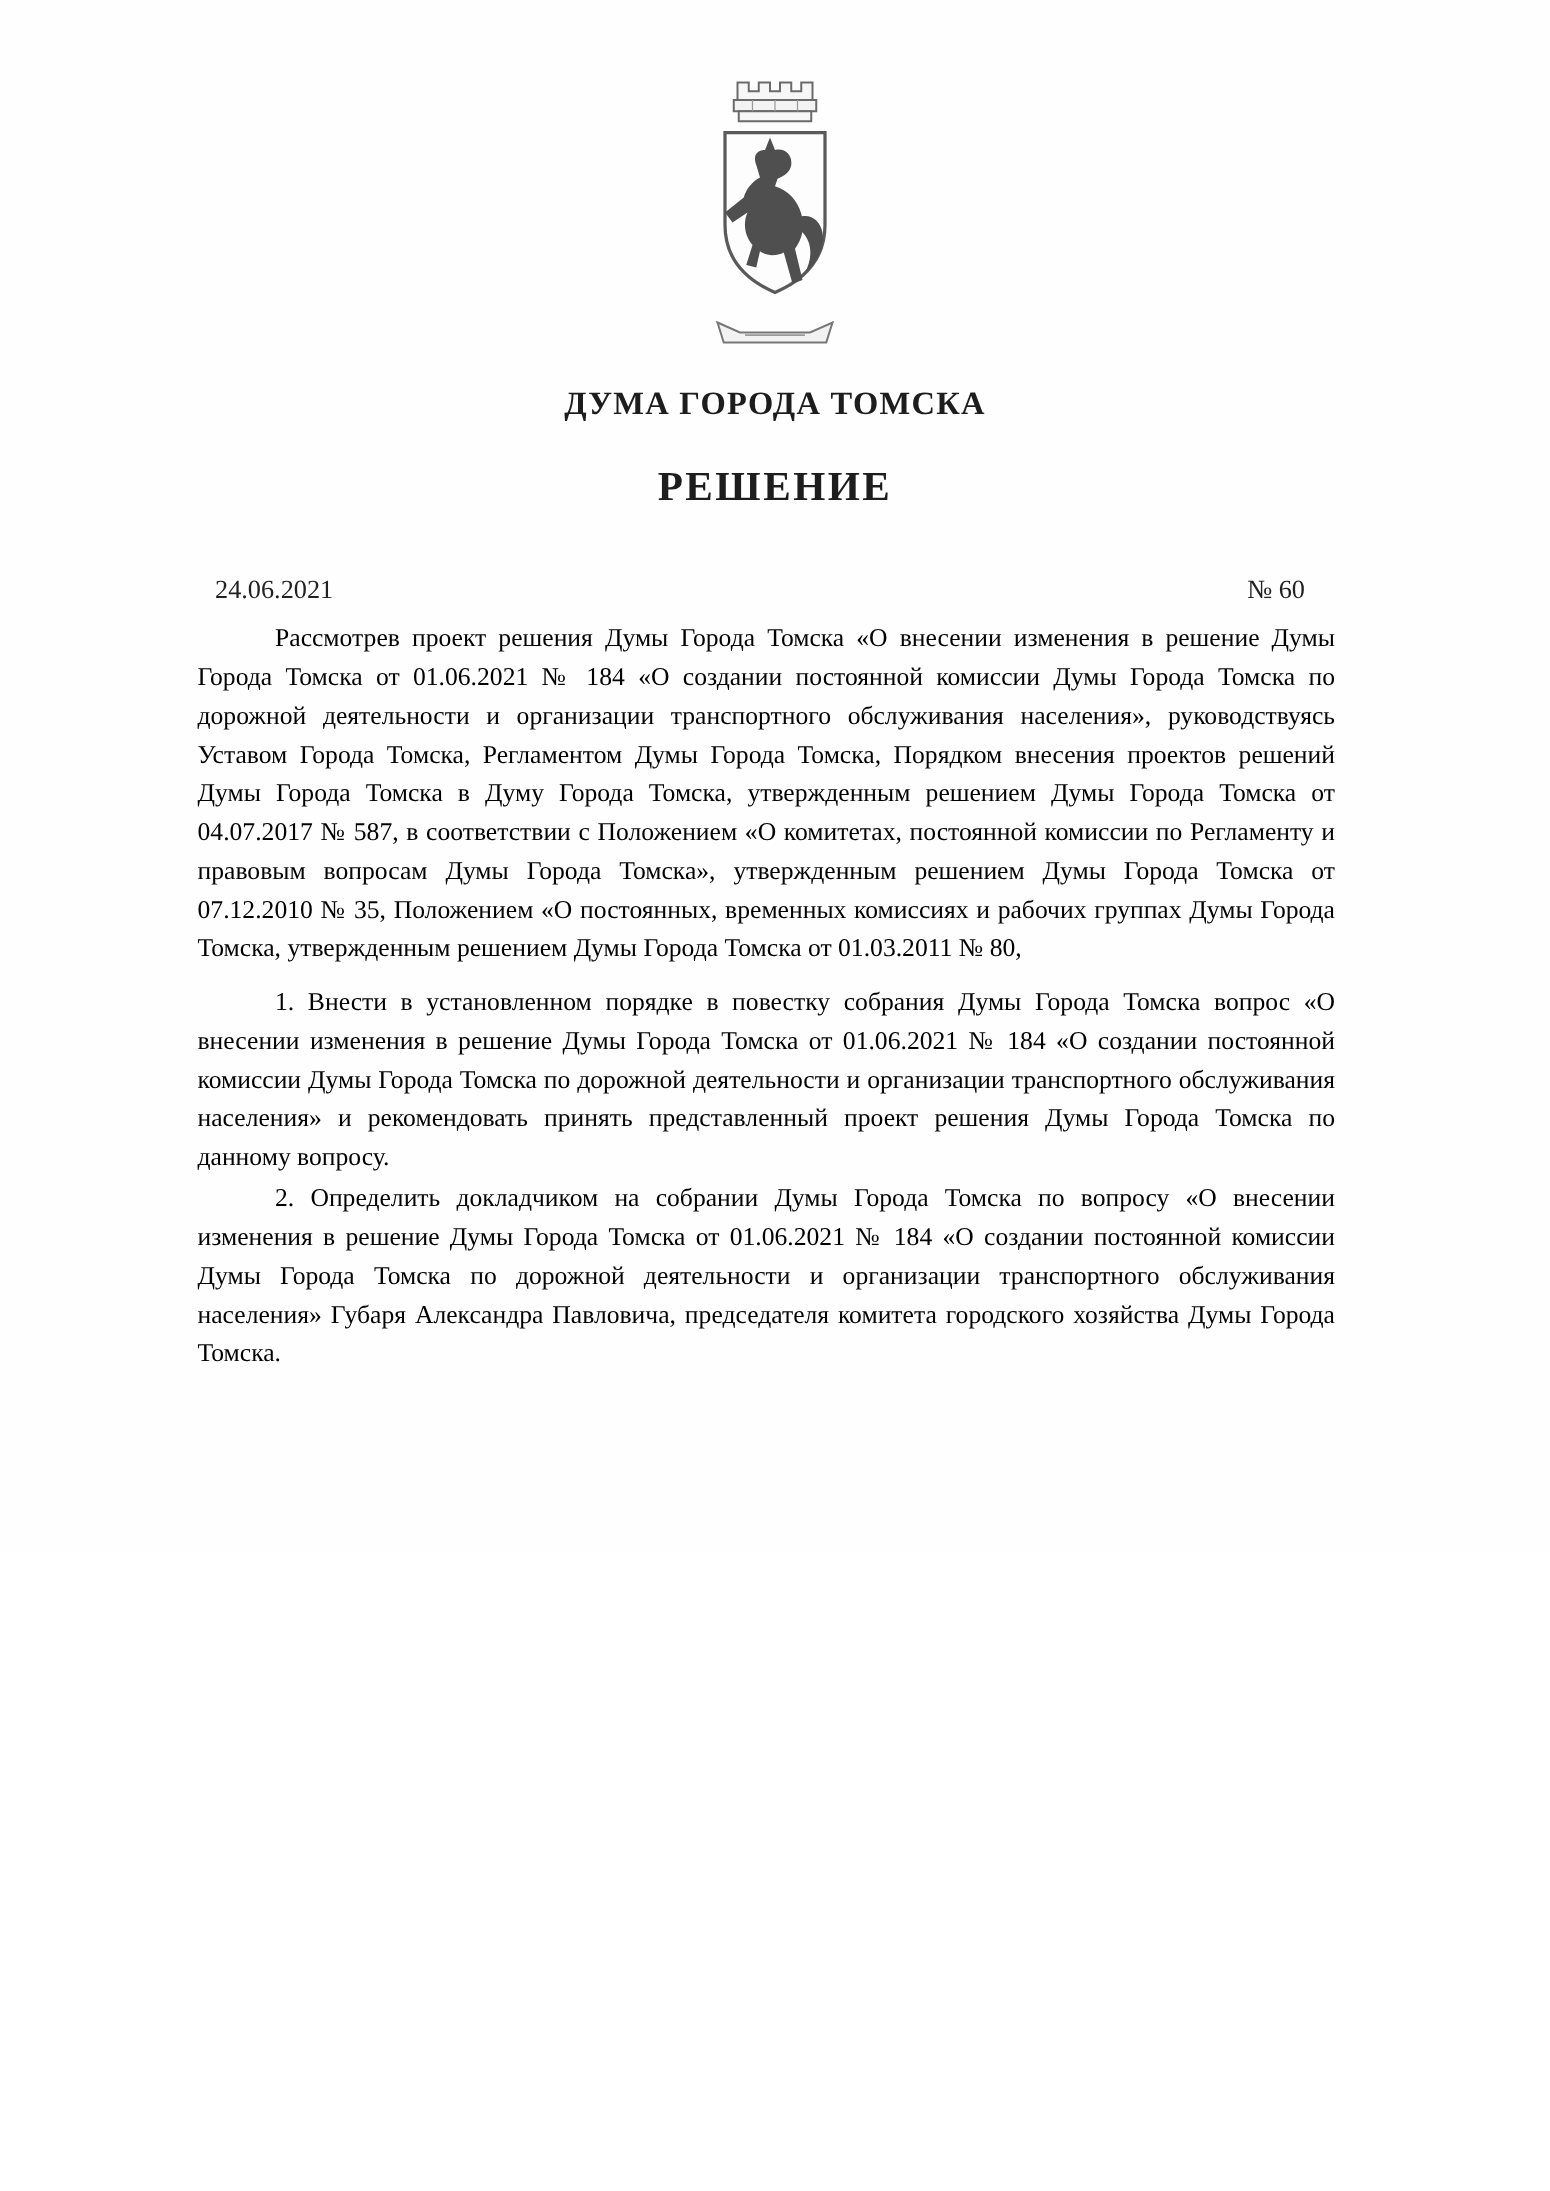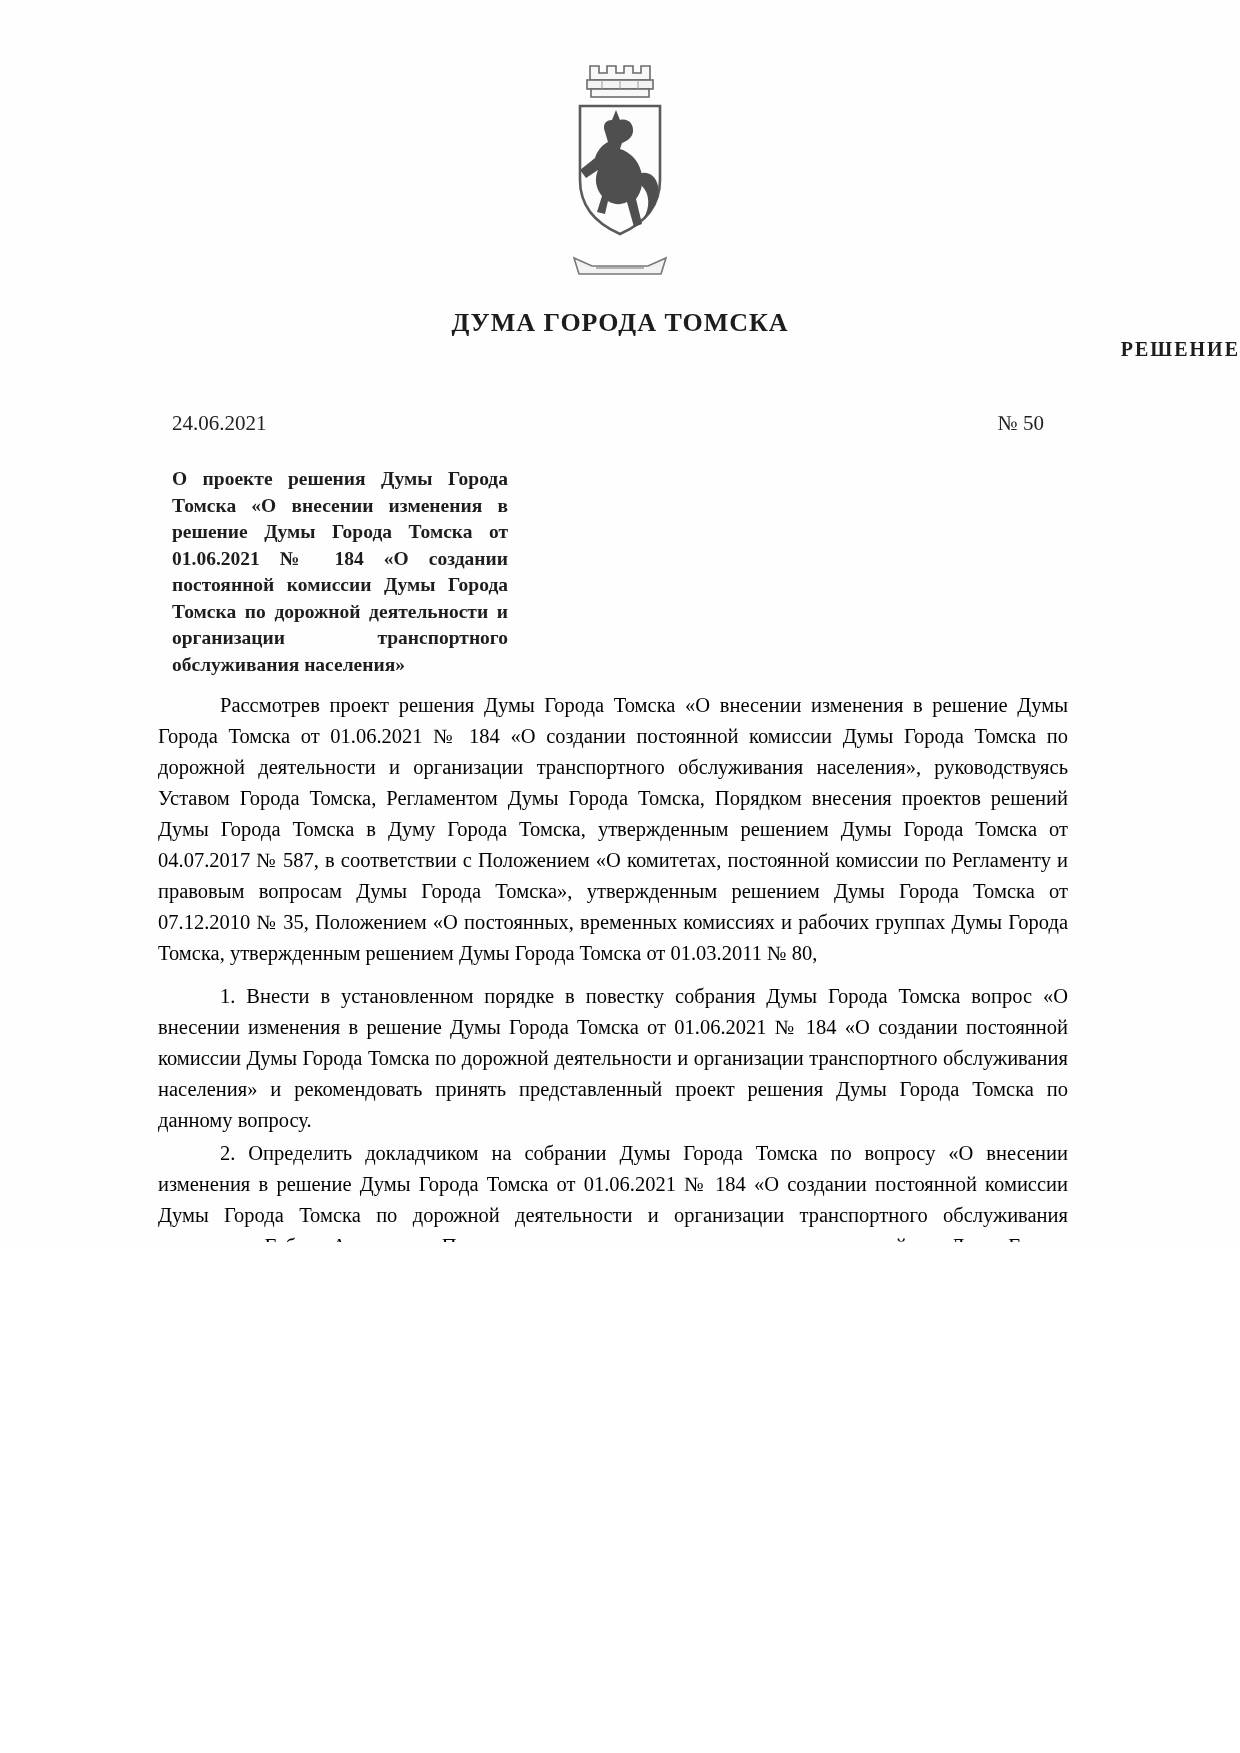--- a/index.html
+++ b/index.html
@@ -10,22 +10,22 @@
     overflow:hidden;
     color:#222;
     font-family:"Liberation Serif", serif;
   }
   .emblem{width:140px;margin:62px auto 14px auto;display:block;}
   .org-line{
     text-align:center;font-weight:bold;font-size:26px;
     letter-spacing:1px;color:#1d1d1d;margin-top:16px;
   }
   .doc-type{
-    text-align:right;font-weight:bold;font-size:20px;
-    letter-spacing:2px;color:#1d1d1d;
+    text-align:center;font-weight:bold;font-size:33px;
+    letter-spacing:2px;color:#1d1d1d;margin-top:34px;
   }
   .meta-row{
     display:flex;justify-content:space-between;align-items:flex-start;
     margin:50px 196px 0 172px;
     font-size:21px;color:#222;
   }
   .subject{
     width:336px;margin:30px 0 0 172px;
     font-size:19.5px;font-weight:bold;line-height:26.5px;
     text-align:justify;color:#1d1d1d;
@@ -80,24 +80,23 @@
       <path d="M24 196 l18 8 h56 l18 -8 l-5 16 h-82 z" fill="#f2f2f2" stroke="#777" stroke-width="1.6"></path>
       <line x1="46" y1="206" x2="94" y2="206" stroke="#9a9a9a" stroke-width="1.4"></line>
     </g>
   </svg>
 
   <div class="org-line">ДУМА ГОРОДА ТОМСКА</div>
   <div class="doc-type">РЕШЕНИЕ</div>
 
   <div class="meta-row">
     <span>24.06.2021</span>
-    <span>№ 50</span>
+    <span>№ 60</span>
   </div>
 
-  <div class="subject">О проекте решения Думы Города Томска «О внесении изменения в решение Думы Города Томска от 01.06.2021 № 184 «О создании постоянной комиссии Думы Города Томска по дорожной деятельности и организации транспортного обслуживания населения»</div>
 
   <div class="body-wrap">
     <p class="body-par">Рассмотрев проект решения Думы Города Томска «О внесении изменения в решение Думы Города Томска от 01.06.2021 № 184 «О создании постоянной комиссии Думы Города Томска по дорожной деятельности и организации транспортного обслуживания населения», руководствуясь Уставом Города Томска, Регламентом Думы Города Томска, Порядком внесения проектов решений Думы Города Томска в Думу Города Томска, утвержденным решением Думы Города Томска от 04.07.2017 № 587, в соответствии с Положением «О комитетах, постоянной комиссии по Регламенту и правовым вопросам Думы Города Томска», утвержденным решением Думы Города Томска от 07.12.2010 № 35, Положением «О постоянных, временных комиссиях и рабочих группах Думы Города Томска, утвержденным решением Думы Города Томска от 01.03.2011 № 80,</p>
   </div>
 
 
   <div class="body-wrap">
     <p class="body-par">1.  Внести в установленном порядке в повестку собрания Думы Города Томска вопрос «О внесении изменения в решение Думы Города Томска от 01.06.2021 № 184 «О создании постоянной комиссии Думы Города Томска по дорожной деятельности и организации транспортного обслуживания населения» и рекомендовать принять представленный проект решения Думы Города Томска по данному вопросу.</p>
     <p class="body-par">2.  Определить докладчиком на собрании Думы Города Томска по вопросу «О внесении изменения в решение Думы Города Томска от 01.06.2021 № 184 «О создании постоянной комиссии Думы Города Томска по дорожной деятельности и организации транспортного обслуживания населения» Губаря Александра Павловича, председателя комитета городского хозяйства Думы Города Томска.</p>
   </div>

